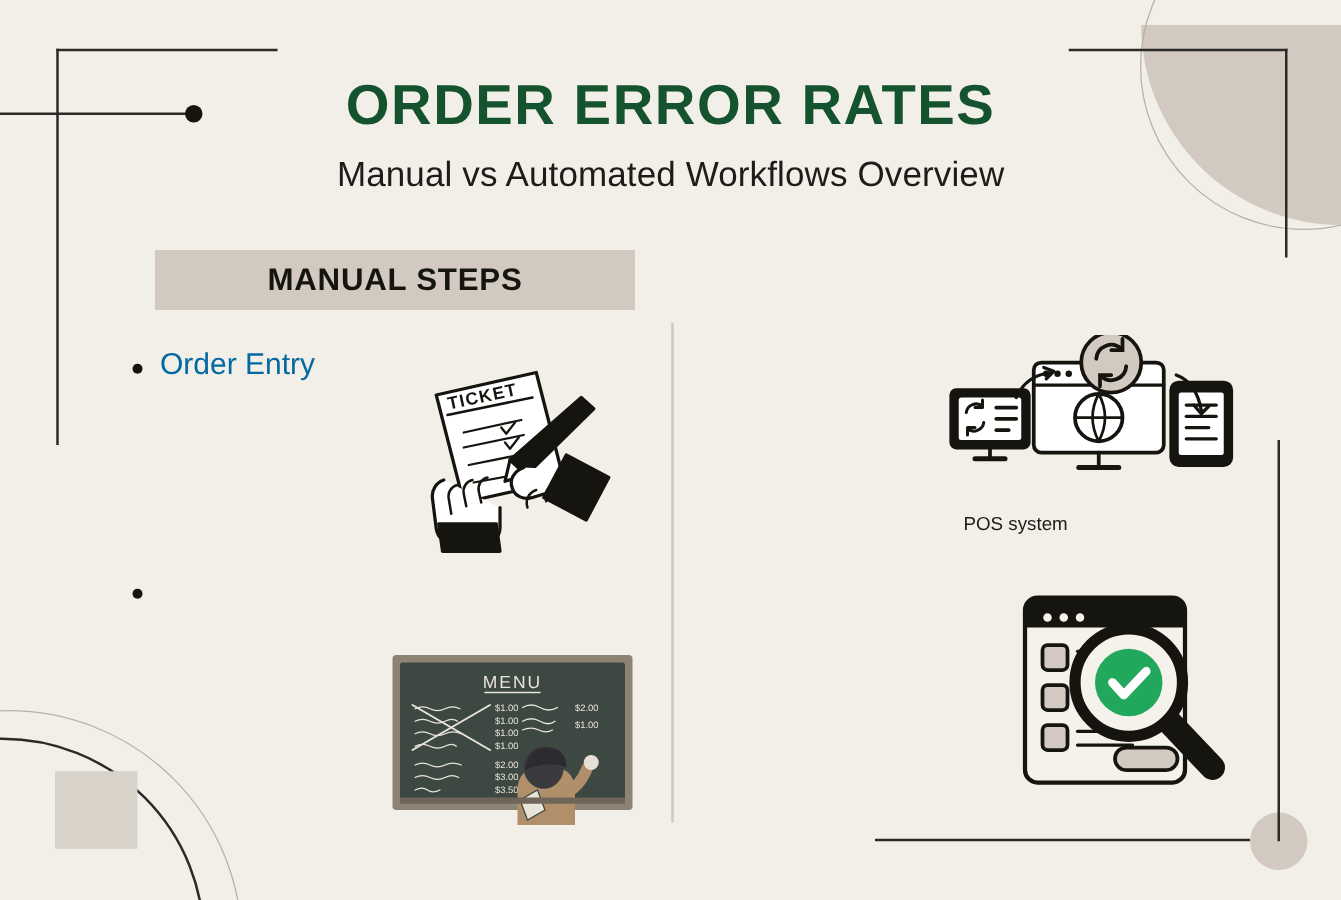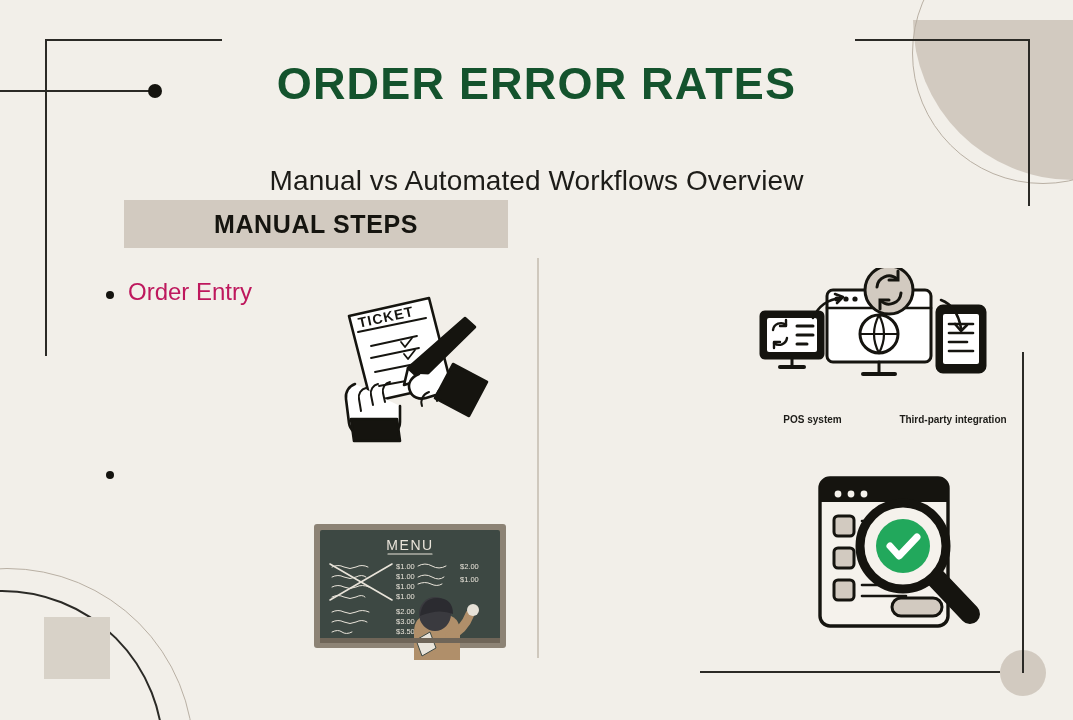--- a/index.html
+++ b/index.html
@@ -74,58 +74,57 @@
     position: absolute; left: 0; top: 58px; width: 1073px;
     text-align: center;
     font-size: 45px; font-weight: 700; letter-spacing: 1.2px;
     color: #14532d;
   }
   .subtitle {
     position: absolute; left: 0; top: 124px; width: 1073px;
     text-align: center;
     font-size: 28px; font-weight: 400; letter-spacing: .1px;
     color: #1d1c18;
-    margin-top: 41px;
   }
 
   
   .col { position: absolute; top: 200px; }
   .col-left  { left: 88px;  width: 420px; }
   .col-right { left: 568px; width: 420px; }
 
   .section-bar {
     height: 48px;
     background: #d2cac0;
     display: flex; align-items: center; justify-content: center; margin-left: 36px;
   }
   .section-bar .bar-label {
     font-size: 25px; font-weight: 700; letter-spacing: .6px; color: #15140f;
   }
 
   .bullet-row {
     display: flex; align-items: flex-start;
-    font-size: 24px; font-weight: 400; color: #be185d;
+    font-size: 24px; font-weight: 400; color: #0369a1;
   }
   .bullet-dot {
     width: 8px; height: 8px; border-radius: 50%; background: #15140f;
     margin: 13px 14px 0 18px; flex: none;
   }
   .item-1 { position: absolute; left: 0; top: 78px; }
   .item-2 { position: absolute; left: 0; top: 258px; }
 
   
   .illus { position: absolute; }
   .illus-ticket   { left: 325px; top: 288px; }
   .illus-menu     { left: 310px; top: 520px; }
   .illus-sync     { left: 755px; top: 268px; }
   .illus-checks   { left: 808px; top: 468px; }
 
   .sync-caption {
-    position: absolute; font-size: 10px; line-height: 15px;
-    color: #1d1c18; text-align: center; font-weight: bold;
+    position: absolute; font-size: 15px; line-height: 15px;
+    color: #1d1c18; text-align: center;
   }
   .cap-pos   { left: 755px; top: 412px; width: 115px; }
   .cap-third { left: 898px; top: 412px; width: 110px; }
 </style>
 </head>
 <body>
 
 <div id="page">
 
   <div class="deco tl-vline"></div>
@@ -307,21 +306,20 @@
       <g stroke="#15140f" stroke-width="3" fill="none" stroke-linecap="round">
         <path d="M122 19 a12 12 0 0 1 20 -8"></path>
         <path d="M146 25 a12 12 0 0 1 -20 8"></path>
         <path d="M143 3 l0 9 l-9 0"></path>
         <path d="M125 41 l0 -9 l9 0"></path>
       </g>
     </svg>
   </div>
 
   <div class="sync-caption cap-pos">POS system</div>
-  <div class="sync-caption cap-third">Third-party integration</div>
 
   <div class="illus illus-checks">
     <svg width="190" height="170" viewBox="0 0 190 170" xmlns="http://www.w3.org/2000/svg">
 
       <rect x="12" y="10" width="128" height="148" rx="10" fill="#f5f2ec" stroke="#15140f" stroke-width="3.4"></rect>
       <path d="M12 20 a10 10 0 0 1 10 -10 l108 0 a10 10 0 0 1 10 10 l0 14 l-128 0 Z" fill="#15140f"></path>
       <circle cx="30" cy="26" r="3.4" fill="#f5f2ec"></circle>
       <circle cx="43" cy="26" r="3.4" fill="#f5f2ec"></circle>
       <circle cx="56" cy="26" r="3.4" fill="#f5f2ec"></circle>
 

